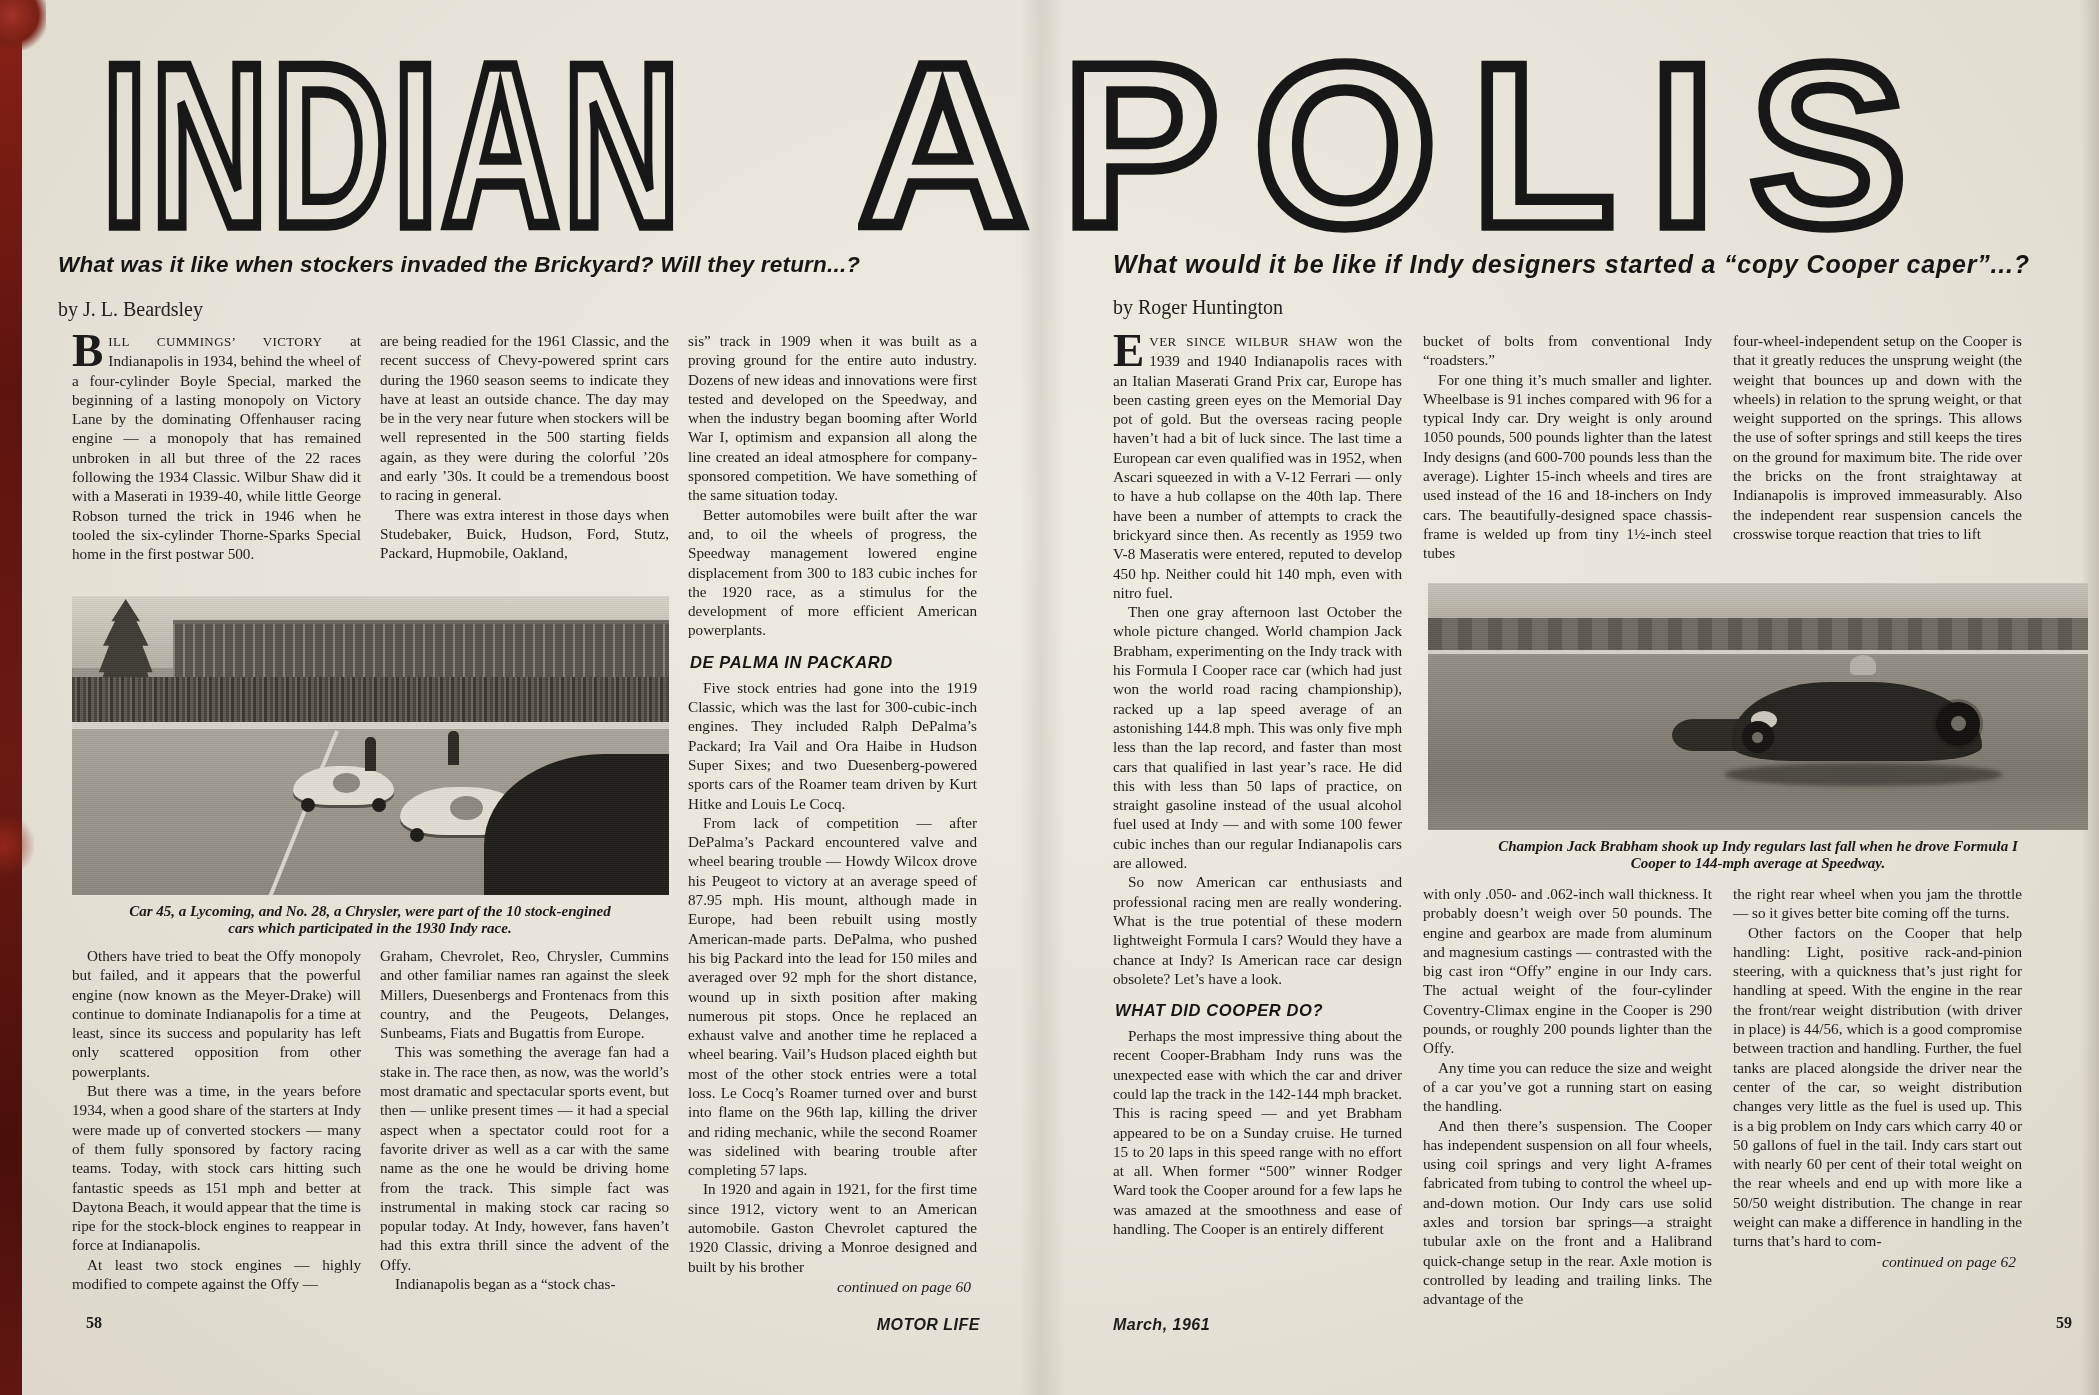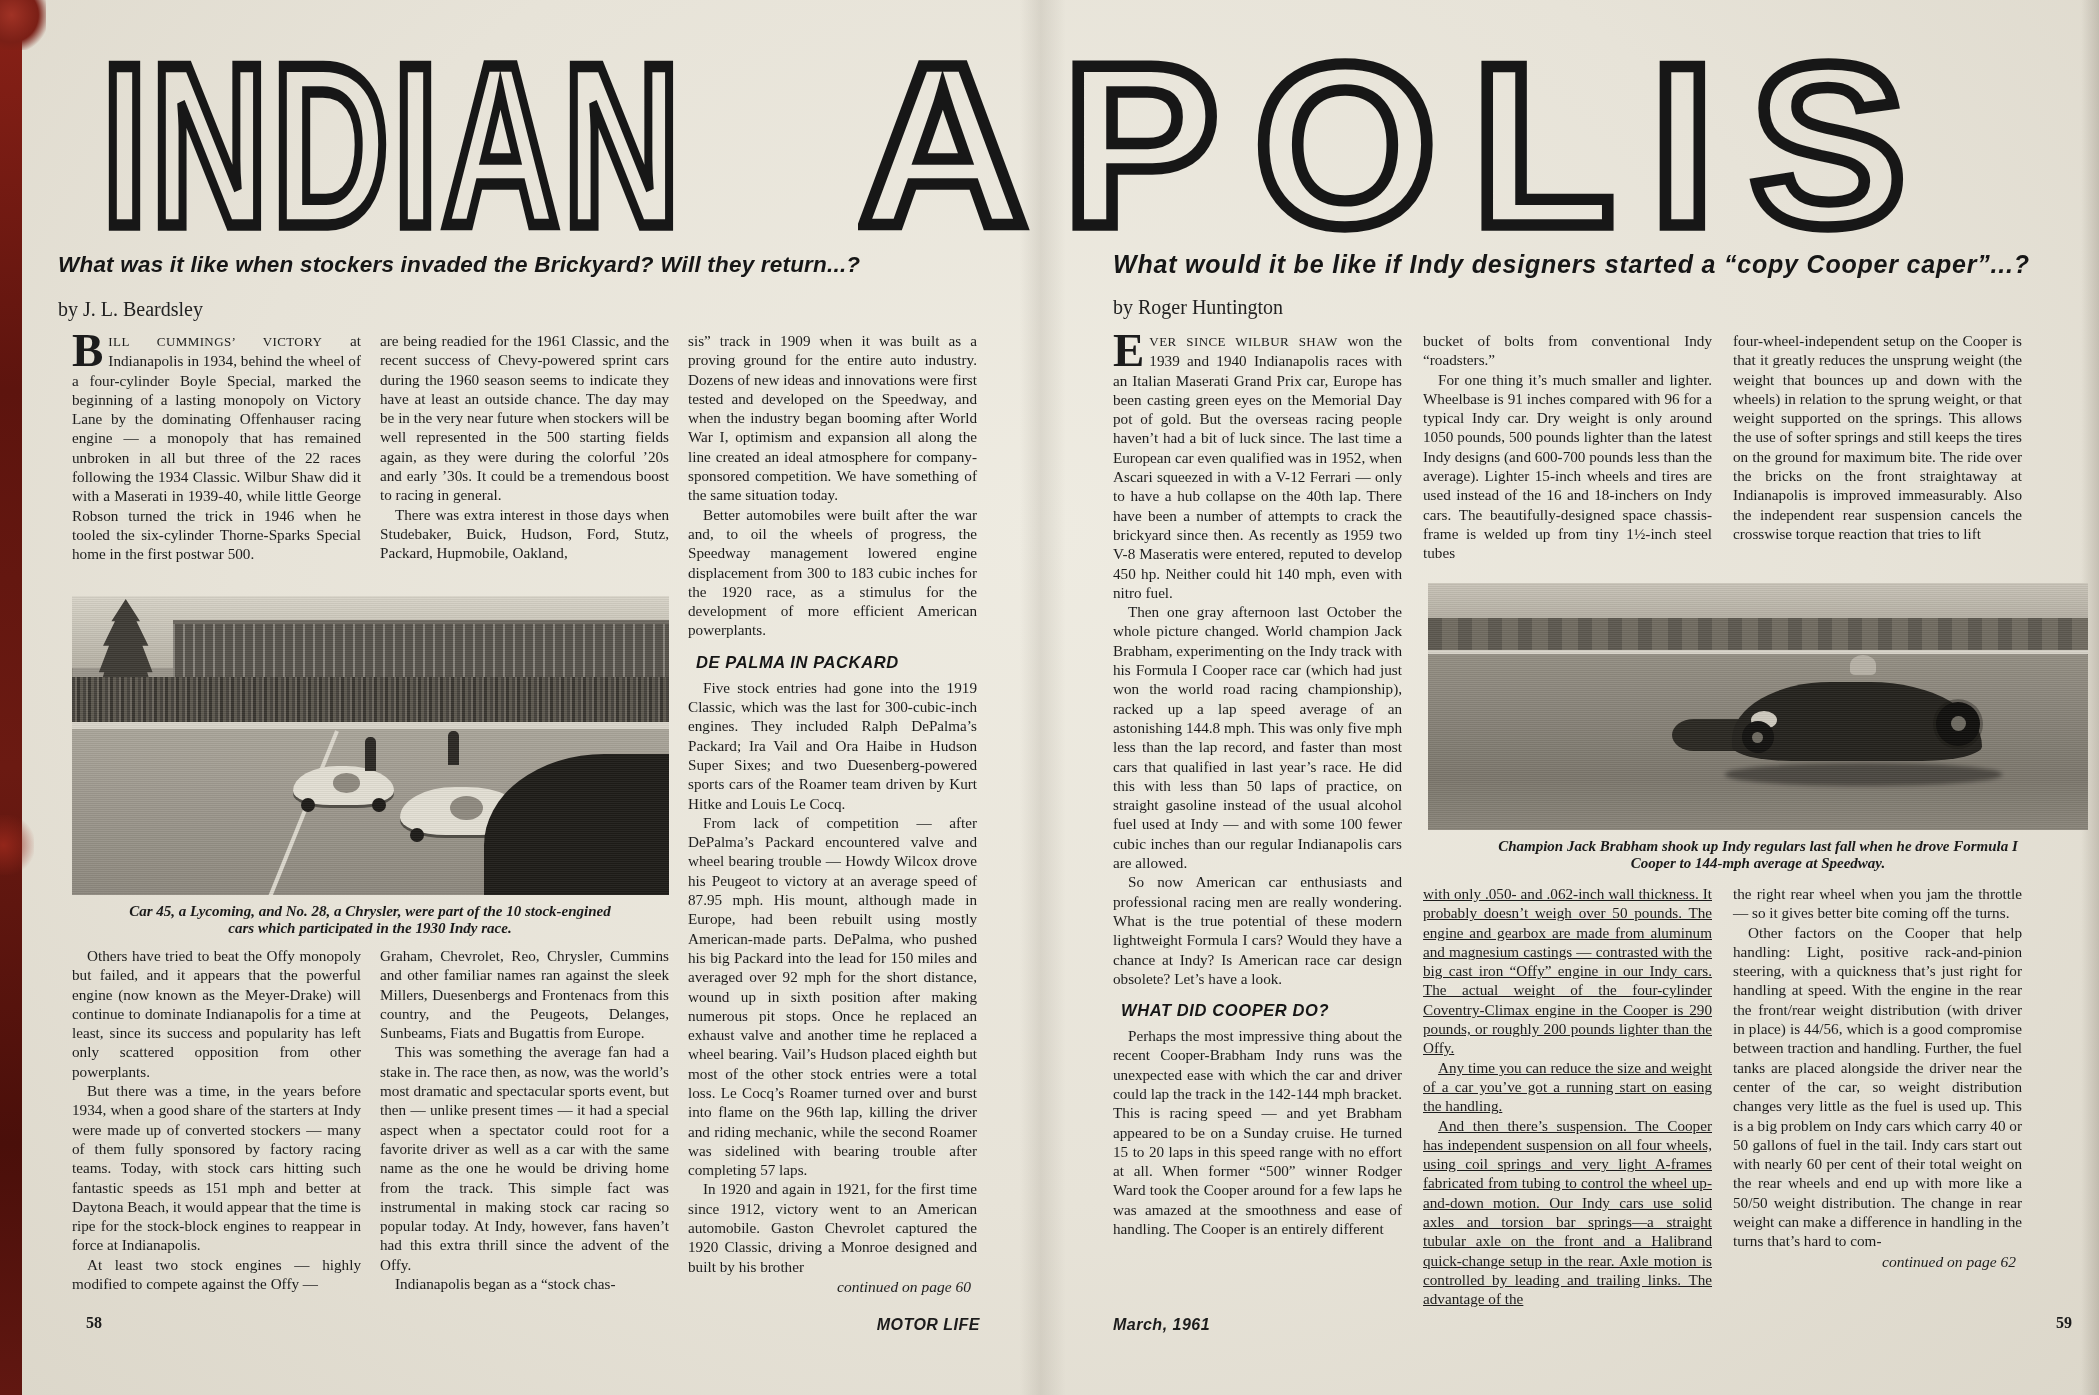--- a/index.html
+++ b/index.html
@@ -30,21 +30,21 @@
   .st-right{left:1113px;top:250px;font-size:25px;letter-spacing:.8px;}
 
   .byline{position:absolute;margin:0;font-size:20px;color:#222;}
   .by-left{left:58px;top:298px;}
   .by-right{left:1113px;top:296px;}
 
   .col{position:absolute;width:289px;text-align:justify;}
   .clip{overflow:hidden;}
   .body{margin:0;font-size:15.2px;line-height:19.3px;}
   .ind{text-indent:15px;}
-  .sec-head{margin:13px 8px 6px;font-family:"Liberation Sans", sans-serif;font-style:italic;
+  .sec-head{margin:13px 2px 6px;font-family:"Liberation Sans", sans-serif;font-style:italic;
     font-weight:700;font-size:16.5px;letter-spacing:.6px;color:#161616;text-align:left;}
   .dropcap{float:left;font-size:47px;line-height:37px;font-weight:700;padding:1px 5px 0 0;}
   .lead{font-size:13px;letter-spacing:.4px;}
   .continued{margin:2px 6px 0 0;font-style:italic;font-size:15.5px;text-align:right;}
 
   .caption{position:absolute;margin:0;font-style:italic;font-weight:700;font-size:15px;
     line-height:17px;text-align:center;color:#1a1a1a;}
   .cap-left{left:120px;top:903px;width:500px;}
   .cap-right{left:1498px;top:838px;width:520px;}
 
@@ -209,21 +209,21 @@
       <div class="rp-wheel-f">
           <div class="rp-hub"></div>
         </div>
       <div class="rp-wheel-r">
           <div class="rp-hub"></div>
         </div>
       <div class="halftone"></div>
     </figure>
     <p class="caption cap-right">Champion Jack Brabham shook up Indy regulars last fall when he drove Formula I Cooper to 144-mph average at Speedway.</p>
 
-    <div class="col" style="left:1423px;top:884px;text-decoration:underline;">
+    <div class="col" style="left:1423px;top:884px;">
       <p class="body">with only .050- and .062-inch wall thickness. It probably doesn’t weigh over 50 pounds. The engine and gearbox are made from aluminum and magnesium castings — contrasted with the big cast iron “Offy” engine in our Indy cars. The actual weight of the four-cylinder Coventry-Climax engine in the Cooper is 290 pounds, or roughly 200 pounds lighter than the Offy.</p>
       <p class="body ind">Any time you can reduce the size and weight of a car you’ve got a running start on easing the handling.</p>
       <p class="body ind">And then there’s suspension. The Cooper has independent suspension on all four wheels, using coil springs and very light A-frames fabricated from tubing to control the wheel up-and-down motion. Our Indy cars use solid axles and torsion bar springs—a straight tubular axle on the front and a Halibrand quick-change setup in the rear. Axle motion is controlled by leading and trailing links. The advantage of the</p>
     </div>
 
     <div class="col" style="left:1733px;top:884px;">
       <p class="body">the right rear wheel when you jam the throttle — so it gives better bite coming off the turns.</p>
       <p class="body ind">Other factors on the Cooper that help handling: Light, positive rack-and-pinion steering, with a quickness that’s just right for handling at speed. With the engine in the rear the front/rear weight distribution (with driver in place) is 44/56, which is a good compromise between traction and handling. Further, the fuel tanks are placed alongside the driver near the center of the car, so weight distribution changes very little as the fuel is used up. This is a big problem on Indy cars which carry 40 or 50 gallons of fuel in the tail. Indy cars start out with nearly 60 per cent of their total weight on the rear wheels and end up with more like a 50/50 weight distribution. The change in rear weight can make a difference in handling in the turns that’s hard to com-</p>
       <p class="continued">continued on page 62</p>
     </div>

